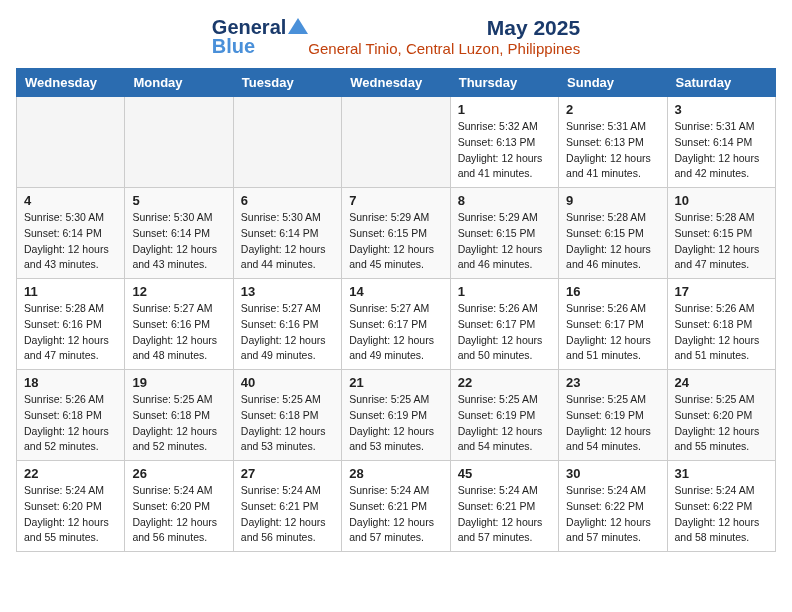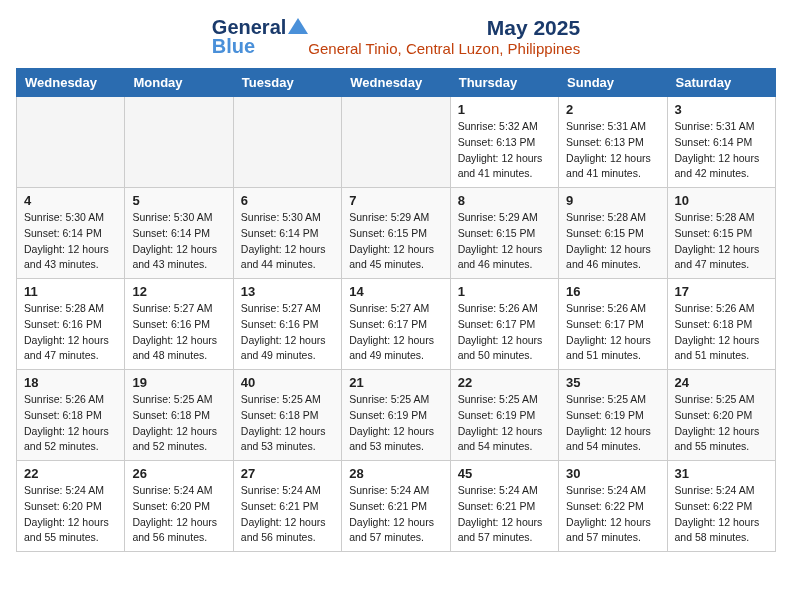--- a/index.html
+++ b/index.html
@@ -202,21 +202,21 @@
         </td>
         <td>
           <span class="day-num">21</span>
           <div class="day-info">Sunrise: 5:25 AM<br>Sunset: 6:19 PM<br>Daylight: 12 hours and 53 minutes.</div>
         </td>
         <td>
           <span class="day-num">22</span>
           <div class="day-info">Sunrise: 5:25 AM<br>Sunset: 6:19 PM<br>Daylight: 12 hours and 54 minutes.</div>
         </td>
         <td>
-          <span class="day-num">35</span>
+          <span class="day-num">23</span>
           <div class="day-info">Sunrise: 5:25 AM<br>Sunset: 6:19 PM<br>Daylight: 12 hours and 54 minutes.</div>
         </td>
         <td>
           <span class="day-num">24</span>
           <div class="day-info">Sunrise: 5:25 AM<br>Sunset: 6:20 PM<br>Daylight: 12 hours and 55 minutes.</div>
         </td>
       </tr>
       <tr>
         <td>
           <span class="day-num">22</span>

